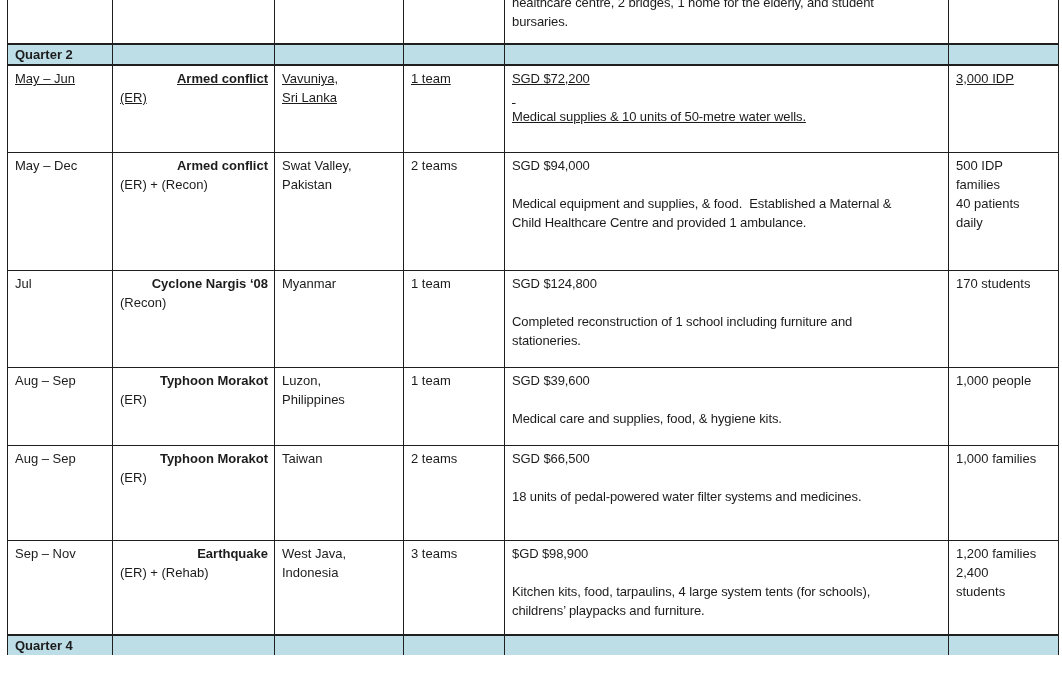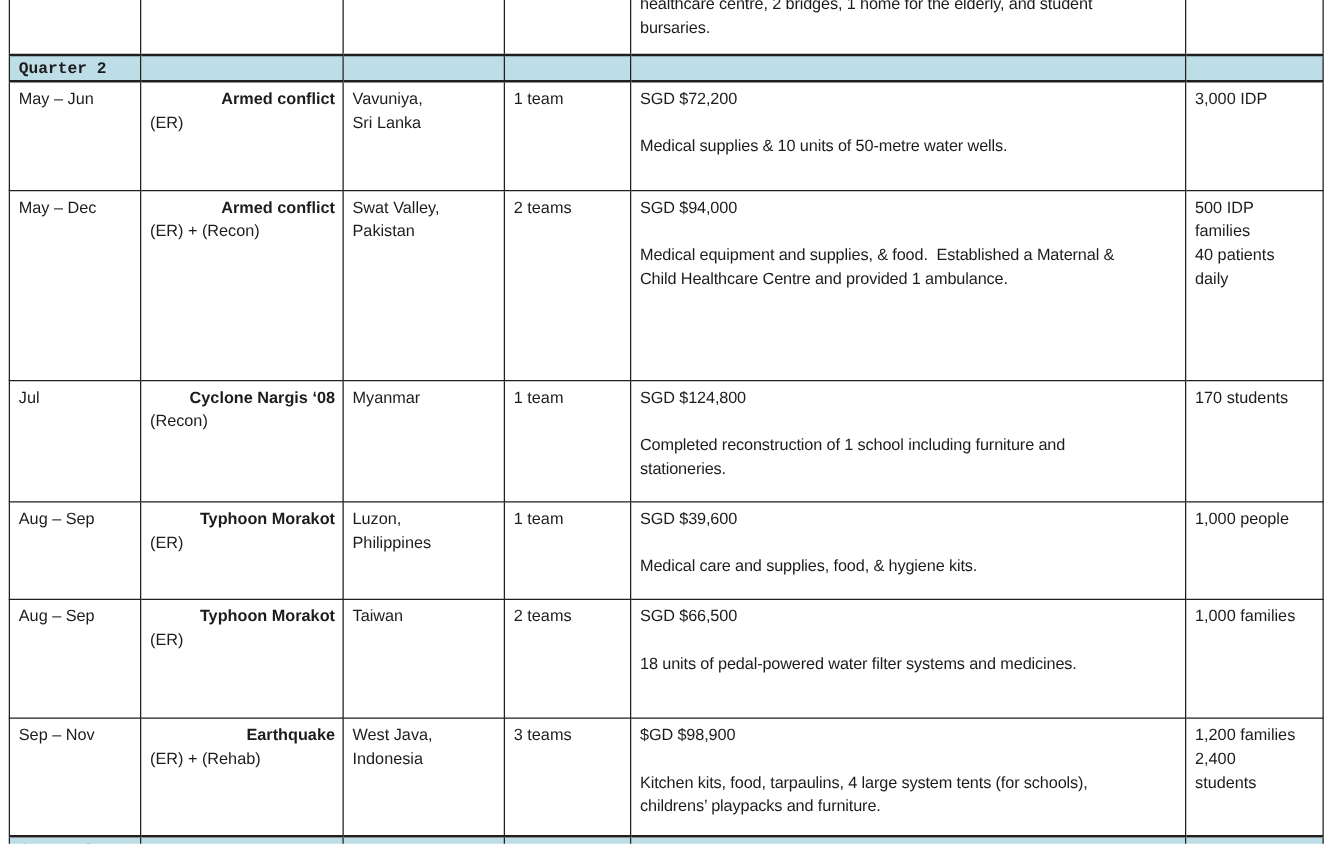--- a/index.html
+++ b/index.html
@@ -20,23 +20,23 @@
   }
   td {
     border: 1px solid #1f1f1f;
     vertical-align: top;
     padding: 3px 6px 2px 7px;
     font-size: 13px;
     line-height: 19px;
     overflow: hidden;
   }
   tr.h44  { height: 44px; margin-top: 24px; }
-  tr.h21  { height: 21px; font-family: Liberation Mono, monospace; }
-  tr.h87  { height: 87px; }
-  tr.h118 { height: 152px; }
+  tr.h21  { height: 21px; }
+  tr.h87  { height: 87px; text-decoration: underline; }
+  tr.h118 { height: 118px; }
   tr.h97  { height: 97px; }
   tr.h78  { height: 78px; }
   tr.h95  { height: 95px; }
   tr.h19  { height: 19px; padding-left: 24px; }
 
   tr.partial td { border-top: none; padding-top: 0; }
   .clip-up { margin-top: -7px; }
 
   tr.quarter td {
     background: #bdddе7;

